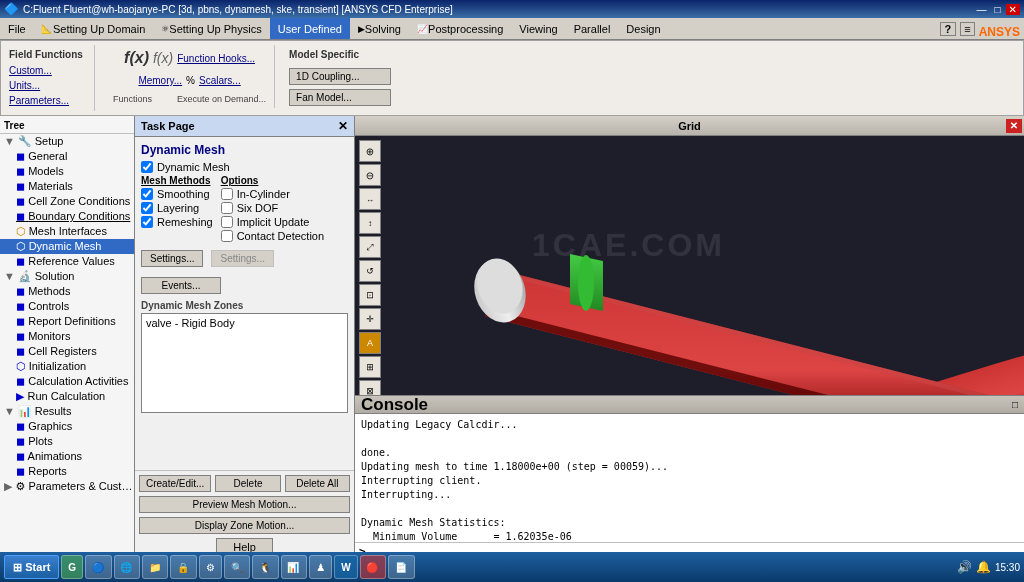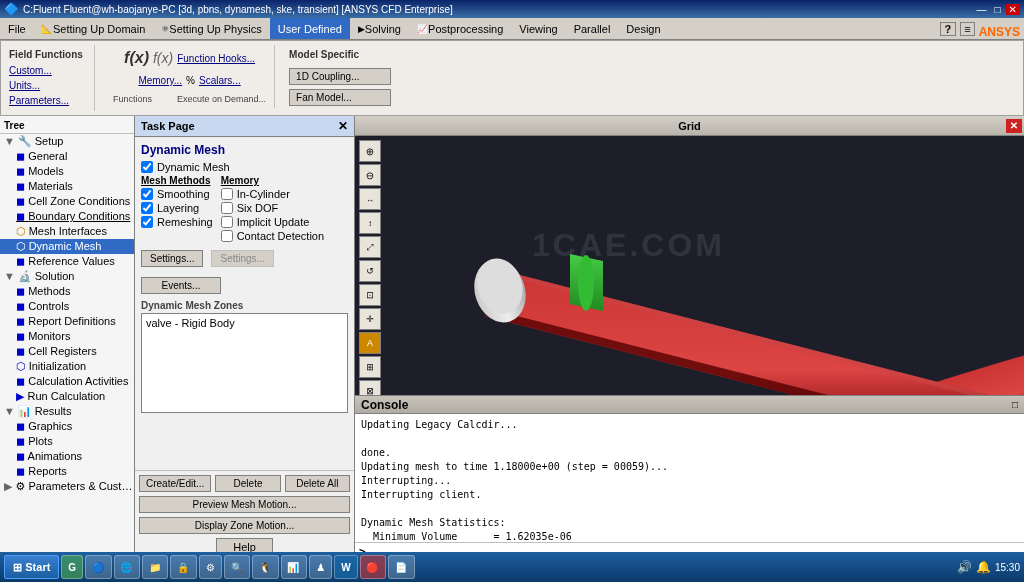--- a/index.html
+++ b/index.html
@@ -598,21 +598,21 @@
             <div class="checkbox-row">
               <input type="checkbox" checked="" style="">
               <span>Layering</span>
             </div>
             <div class="checkbox-row">
               <input type="checkbox" checked="" style="">
               <span>Remeshing</span>
             </div>
           </div>
           <div>
-            <div class="col-header">Memory</div>
+            <div class="col-header">Options</div>
             <div class="checkbox-row">
               <input type="checkbox" style="">
               <span>In-Cylinder</span>
             </div>
             <div class="checkbox-row">
               <input type="checkbox" style="">
               <span>Six DOF</span>
             </div>
             <div class="checkbox-row">
               <input type="checkbox" style="">
@@ -725,30 +725,30 @@
 
           <div id="watermark" style="position:absolute; top:42%; left:38%; color:rgba(200,200,220,0.12); font-size:32px; font-weight:bold; pointer-events:none; letter-spacing:3px;">
             <span>1CAE.COM</span>
           </div>
 
         </div>
       </div>
 
       <div id="console-panel" style="height:165px; background:white; border-top:1px solid #808080; display:flex; flex-direction:column;">
         <div id="console-header" style="background:linear-gradient(to bottom, #c8c4bc, #b0aca4); height:18px; display:flex; align-items:center; padding:0 6px; border-bottom:1px solid #808080; justify-content:space-between;">
-          <span style="font-size:12px; font-weight:bold;">Console</span>
+          <span style="font-size:17px; font-weight:bold;">Console</span>
           <button style="background:none; border:none; cursor:pointer; font-size:10px;">□</button>
         </div>
         <div id="console-content" style="flex:1; overflow-y:auto; font-family:monospace; font-size:10px; padding:4px 6px; line-height:1.4; background:white;">
           <div>Updating Legacy Calcdir...</div>
           <div>&nbsp;</div>
           <div>done.</div>
           <div>Updating mesh to time 1.18000e+00 (step = 00059)...</div>
+          <div>Interrupting client.</div>
           <div>Interrupting...</div>
-          <div>Interrupting client.</div>
           <div>&nbsp;</div>
           <div>Dynamic Mesh Statistics:</div>
           <div>&nbsp; Minimum Volume &nbsp;&nbsp;&nbsp;&nbsp; = 1.62035e-06</div>
 
         </div>
         <div id="console-input-row" style="display:flex; align-items:center; border-top:1px solid #c0c0c0; padding:2px 4px;">
           <span id="console-prompt" style="font-size:11px; margin-right:4px; font-weight:bold; font-family:monospace;">&gt;</span>
           <input id="console-input" type="text" style="flex: 1 1 0%; border: none; outline: none; font-family: monospace; font-size: 11px;">
         </div>
       </div>

